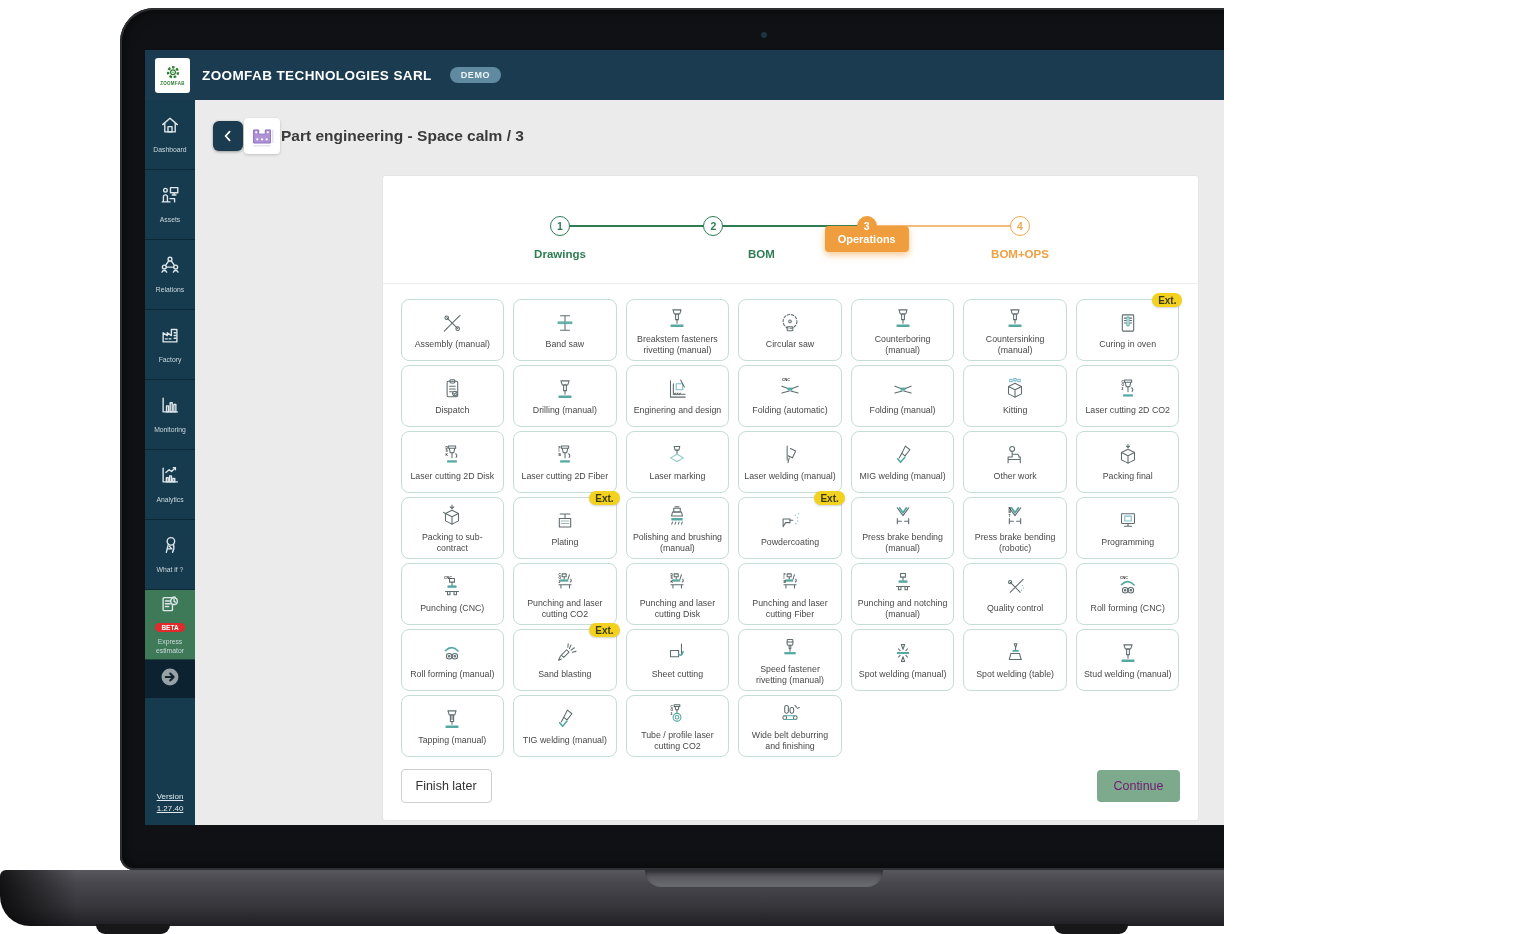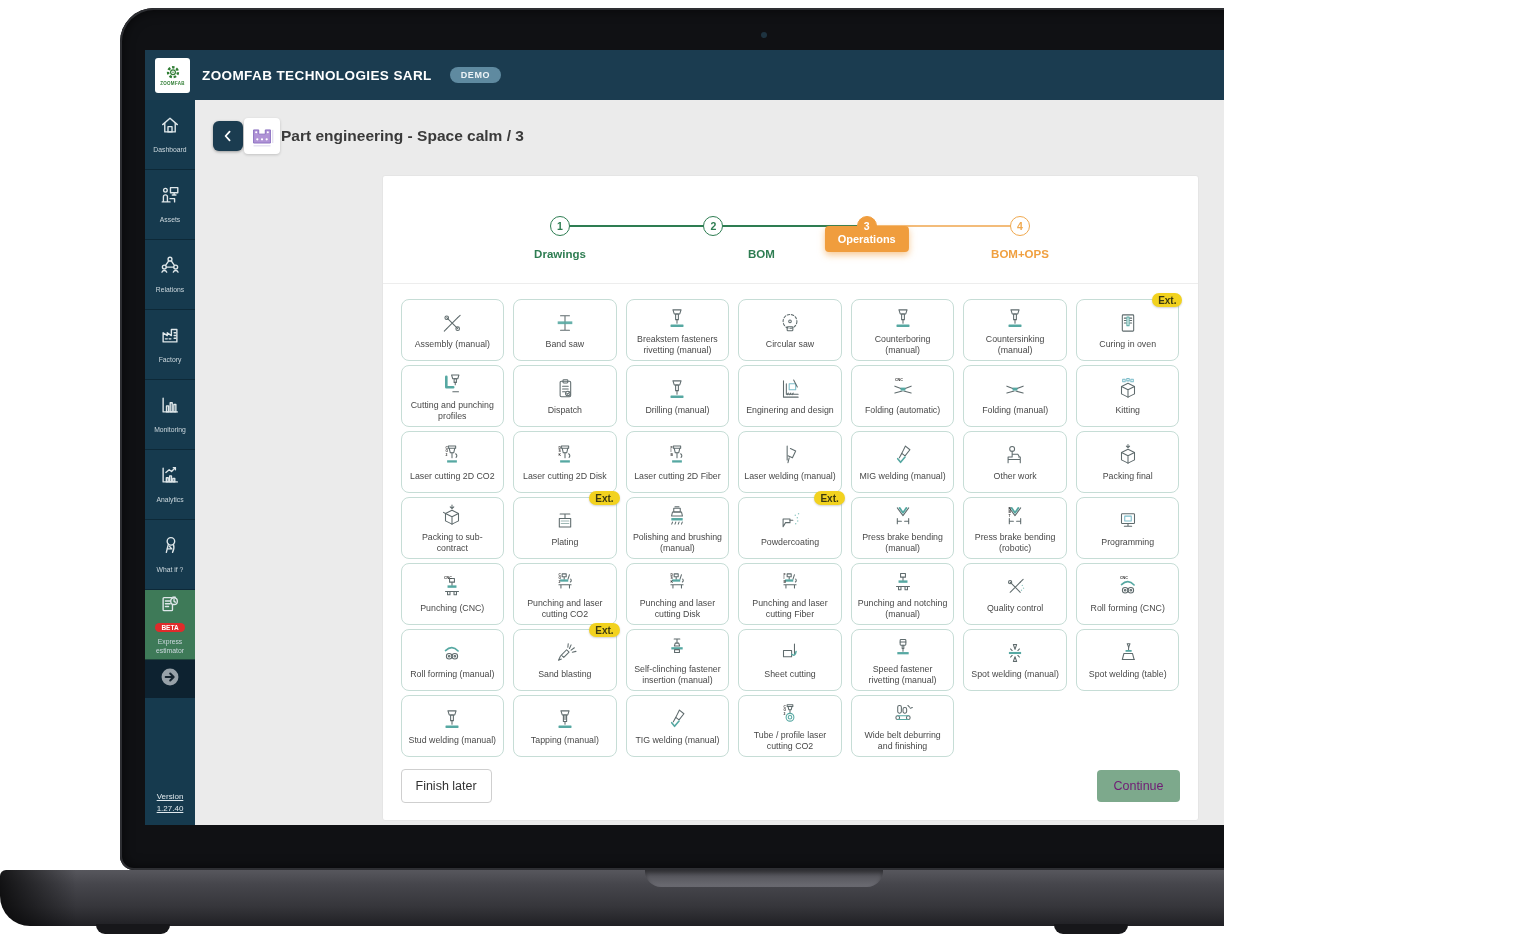--- a/index.html
+++ b/index.html
@@ -354,31 +354,20 @@
                     <rect x="9" y="6" width="14" height="20" rx="1"></rect>
                     <path d="M11.5 10 h2.4 M11.5 13 h2.4 M11.5 16 h2.4 M18.1 10 h2.4 M18.1 13 h2.4 M18.1 16 h2.4"></path>
                     <rect x="14.7" y="8.5" width="2.6" height="11" stroke="#56a8a2"></rect>
                   </svg>
                 </span>
                 <span class="op-lb">Curing in oven</span>
               </div>
               <div class="op-card">
                 <span class="op-ic">
                   <svg viewBox="0 0 32 32" width="26" height="26" fill="none" stroke="#5f6b6d" stroke-width="1.3" stroke-linecap="round" stroke-linejoin="round">
-                    <path d="M9 7 v13 h8.5" stroke="#56a8a2" stroke-width="3.2"></path>
-                    <path d="M15.5 5 h9 l-1.4 4.5 h-6.2 z"></path>
-                    <path d="M18.6 9.5 h2.8 v4.5 h-2.8 z"></path>
-                    <path d="M20 14 v3 M17 25.5 h7"></path>
-                  </svg>
-                </span>
-                <span class="op-lb">Cutting and punching profiles</span>
-              </div>
-              <div class="op-card">
-                <span class="op-ic">
-                  <svg viewBox="0 0 32 32" width="26" height="26" fill="none" stroke="#5f6b6d" stroke-width="1.3" stroke-linecap="round" stroke-linejoin="round">
                     <rect x="10" y="6.5" width="13" height="19" rx="1.5"></rect>
                     <rect x="13.5" y="4.5" width="6" height="4" rx="1"></rect>
                     <path d="M13 12.5 h7 M13 16 h7 M13 19.5 h3.5"></path>
                     <circle cx="19.5" cy="21.5" r="2.8"></circle>
                     <path d="M18.3 21.5 l1 1 1.8 -2.2"></path>
                   </svg>
                 </span>
                 <span class="op-lb">Dispatch</span>
               </div>
               <div class="op-card">
@@ -465,20 +454,30 @@
                   <svg viewBox="0 0 32 32" width="26" height="26" fill="none" stroke="#5f6b6d" stroke-width="1.3" stroke-linecap="round" stroke-linejoin="round">
                     <rect x="11.5" y="5" width="9" height="2.8"></rect>
                     <path d="M12.6 7.8 l1.3 5.5 h4.2 l1.3 -5.5"></path>
                     <path d="M16 13.3 v6"></path>
                     <path d="M20.5 14.5 q2.6 2 .5 4.5"></path>
                     <rect x="10" y="22.5" width="12" height="2.8" fill="#56a8a2" stroke="none"></rect>
                     <text x="8" y="8.5" font-size="4.2" font-weight="bold" fill="#333" stroke="none"><tspan x="8" dy="0">F</tspan><tspan x="8" dy="4.2">I</tspan><tspan x="8" dy="4.2">B</tspan></text>
                   </svg>
                 </span>
                 <span class="op-lb">Laser cutting 2D Fiber</span>
+              </div>
+              <div class="op-card">
+                <span class="op-ic">
+                  <svg viewBox="0 0 32 32" width="26" height="26" fill="none" stroke="#5f6b6d" stroke-width="1.3" stroke-linecap="round" stroke-linejoin="round">
+                    <path d="M12.5 5.5 h7 l-1.2 4.5 h-4.6 z"></path>
+                    <path d="M16 10 v4.5"></path>
+                    <path d="M8 19.5 l8 -4.5 8 4.5 -8 4.5 z" stroke="#8fc7c2"></path>
+                  </svg>
+                </span>
+                <span class="op-lb">Laser marking</span>
               </div>
               <div class="op-card">
                 <span class="op-ic">
                   <svg viewBox="0 0 32 32" width="26" height="26" fill="none" stroke="#5f6b6d" stroke-width="1.3" stroke-linecap="round" stroke-linejoin="round">
                     <path d="M12.5 5 v17"></path>
                     <path d="M16.5 8 l6.5 3 -4 8.5 -5.5 -2.5"></path>
                     <path d="M15 19.5 l-1.5 6"></path>
                   </svg>
                 </span>
                 <span class="op-lb">Laser welding (manual)</span>
@@ -696,30 +695,20 @@
                     <path d="M11.5 18.5 l6.5 -6.5 3 3 -6.5 6.5 z"></path>
                     <path d="M10.5 19.5 l-2.5 5.5 3.5 -1.5"></path>
                     <path d="M21.5 10.5 l2 -4.5 M23.5 12.5 l4 -3 M19.5 9 l.5 -4.5 M25 15 l4.5 -1"></path>
                   </svg>
                 </span>
                 <span class="op-lb">Sand blasting</span>
               </div>
               <div class="op-card">
                 <span class="op-ic">
                   <svg viewBox="0 0 32 32" width="26" height="26" fill="none" stroke="#5f6b6d" stroke-width="1.3" stroke-linecap="round" stroke-linejoin="round">
-                    <path d="M12.5 5 h7 M16 5 v5 M13.8 10 h4.4 l1 3.5 h-6.4 z"></path>
-                    <rect x="9" y="15" width="14" height="2.8" fill="#56a8a2" stroke="none"></rect>
-                    <path d="M13 18 h6 v3.5 h-6 z"></path>
-                  </svg>
-                </span>
-                <span class="op-lb">Self-clinching fastener insertion (manual)</span>
-              </div>
-              <div class="op-card">
-                <span class="op-ic">
-                  <svg viewBox="0 0 32 32" width="26" height="26" fill="none" stroke="#5f6b6d" stroke-width="1.3" stroke-linecap="round" stroke-linejoin="round">
                     <path d="M8 13 h10 v7.5 h-10 z"></path>
                     <path d="M21.5 5 v12.5"></path>
                     <path d="M18 17.5 q4.5 3.5 5.5 -3.5" stroke="#56a8a2" stroke-width="1.8"></path>
                   </svg>
                 </span>
                 <span class="op-lb">Sheet cutting</span>
               </div>
               <div class="op-card">
                 <span class="op-ic">
                   <svg viewBox="0 0 32 32" width="26" height="26" fill="none" stroke="#5f6b6d" stroke-width="1.3" stroke-linecap="round" stroke-linejoin="round">

